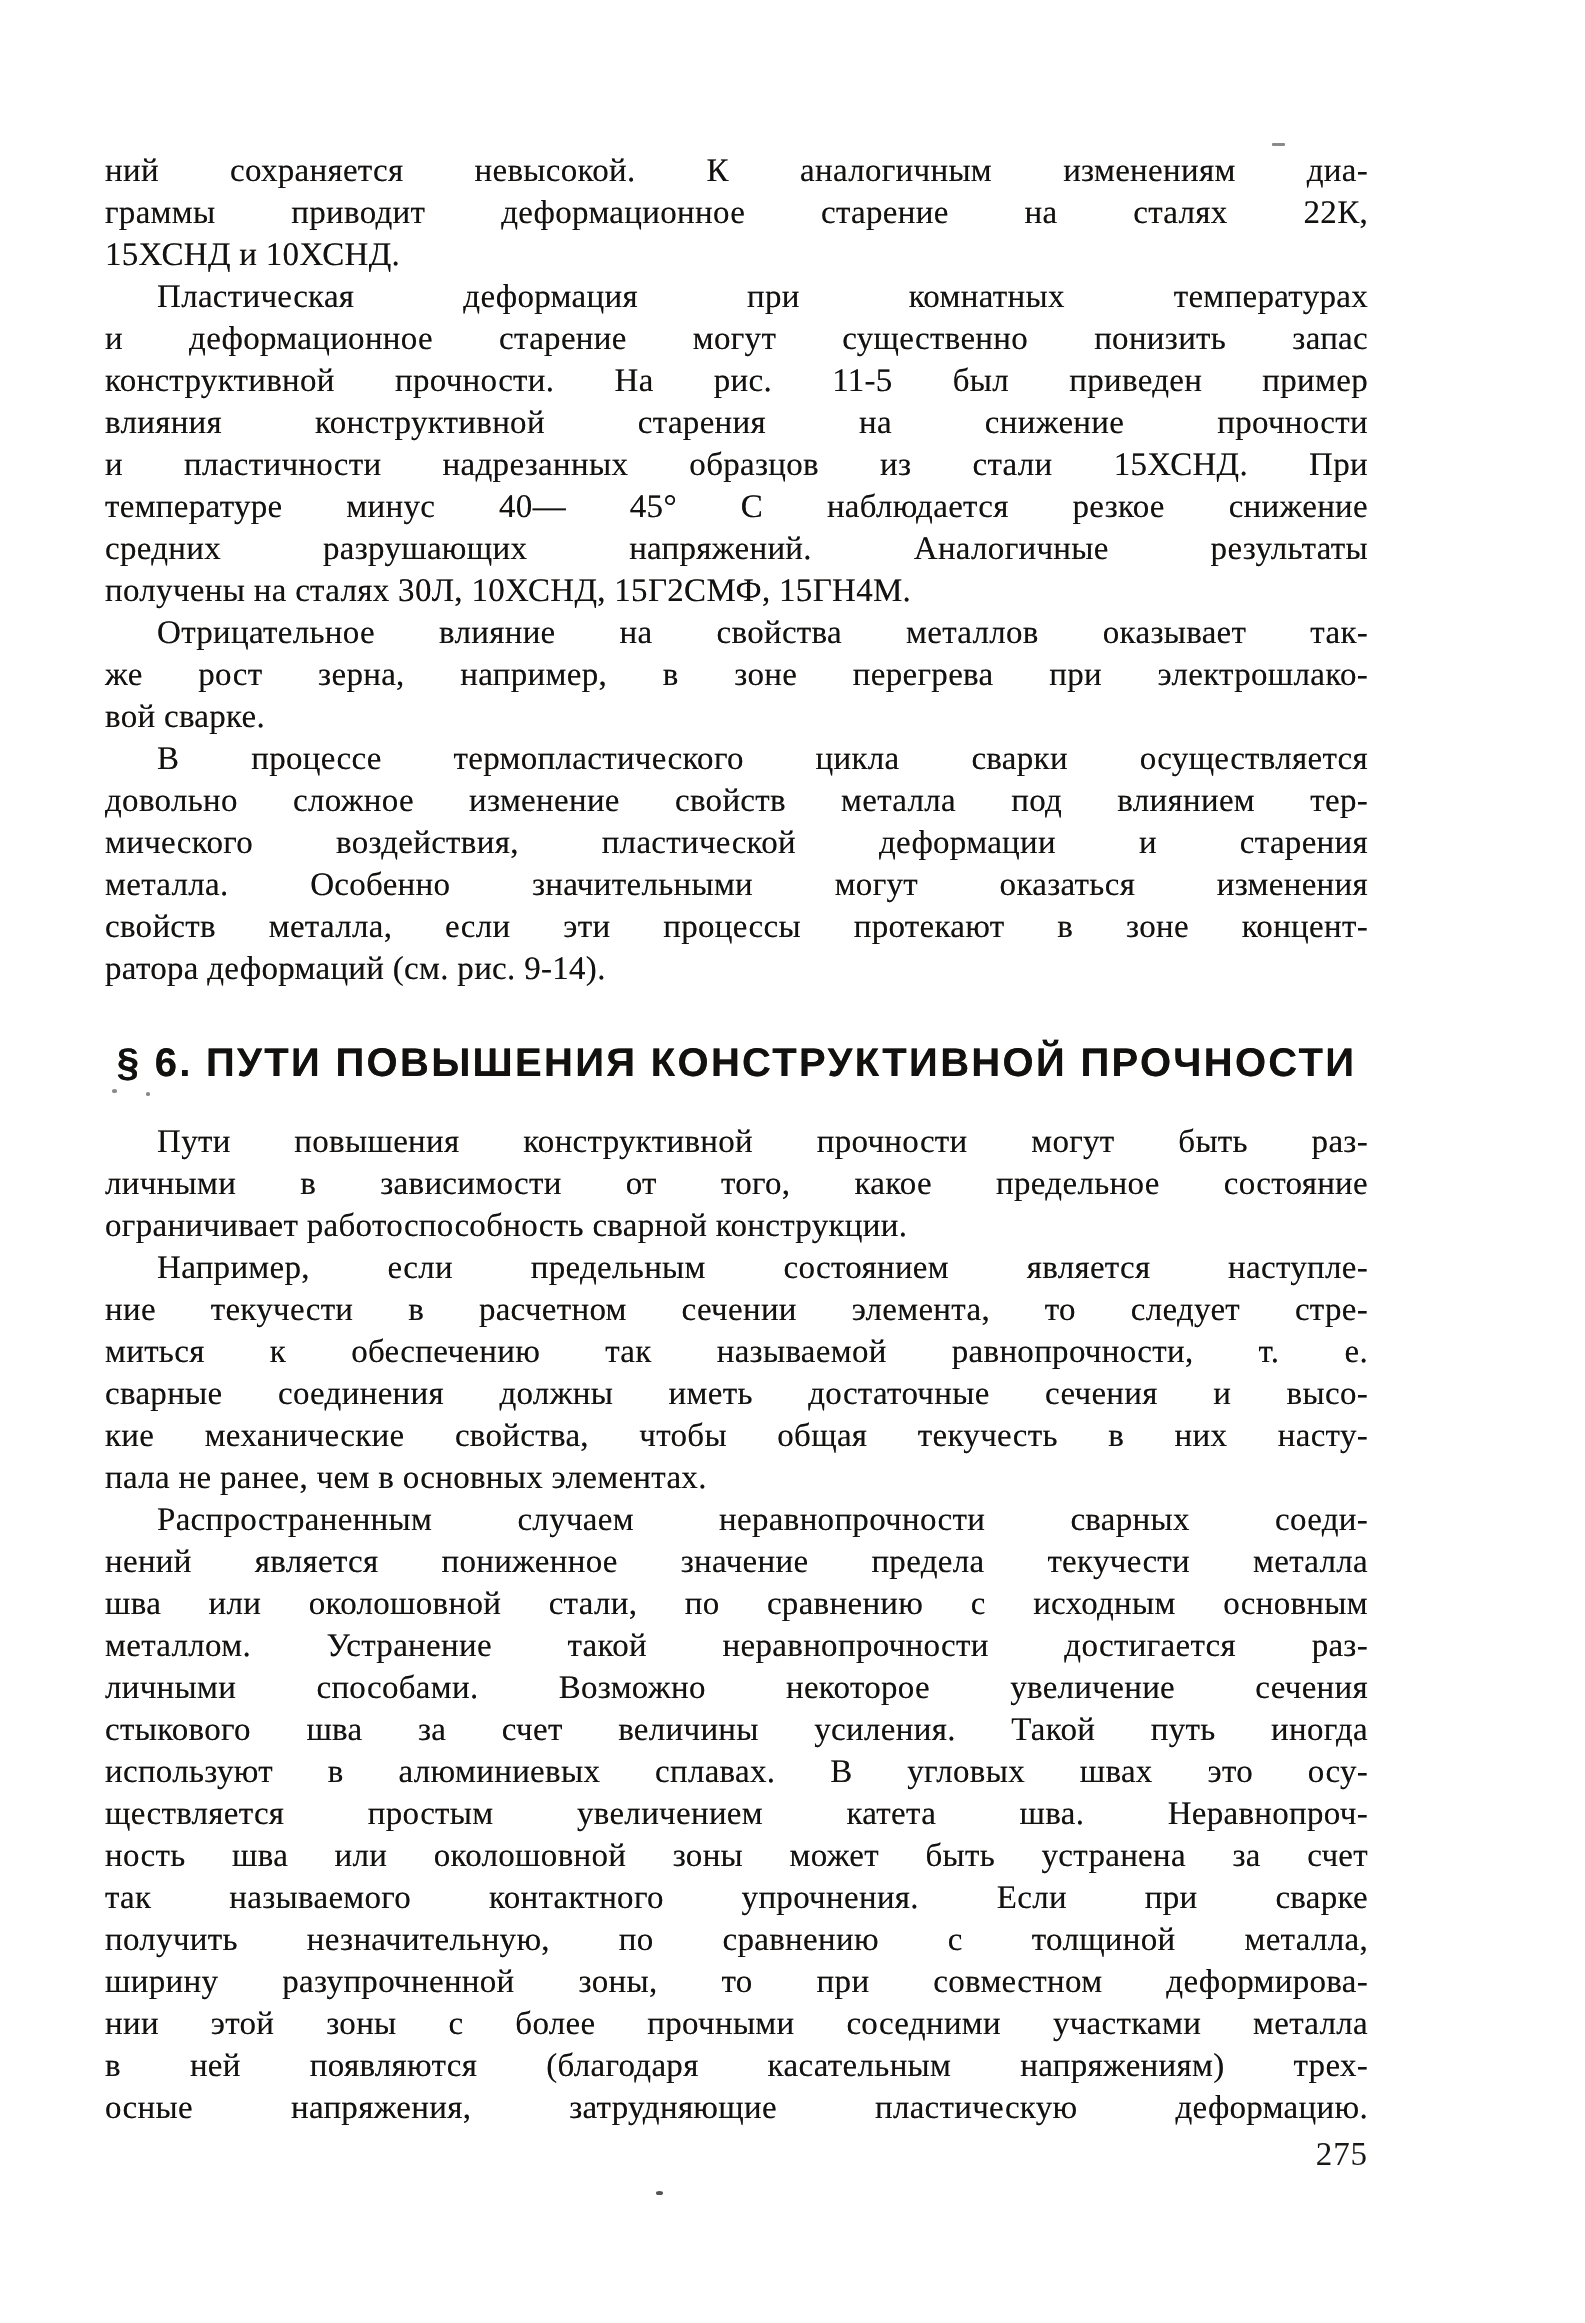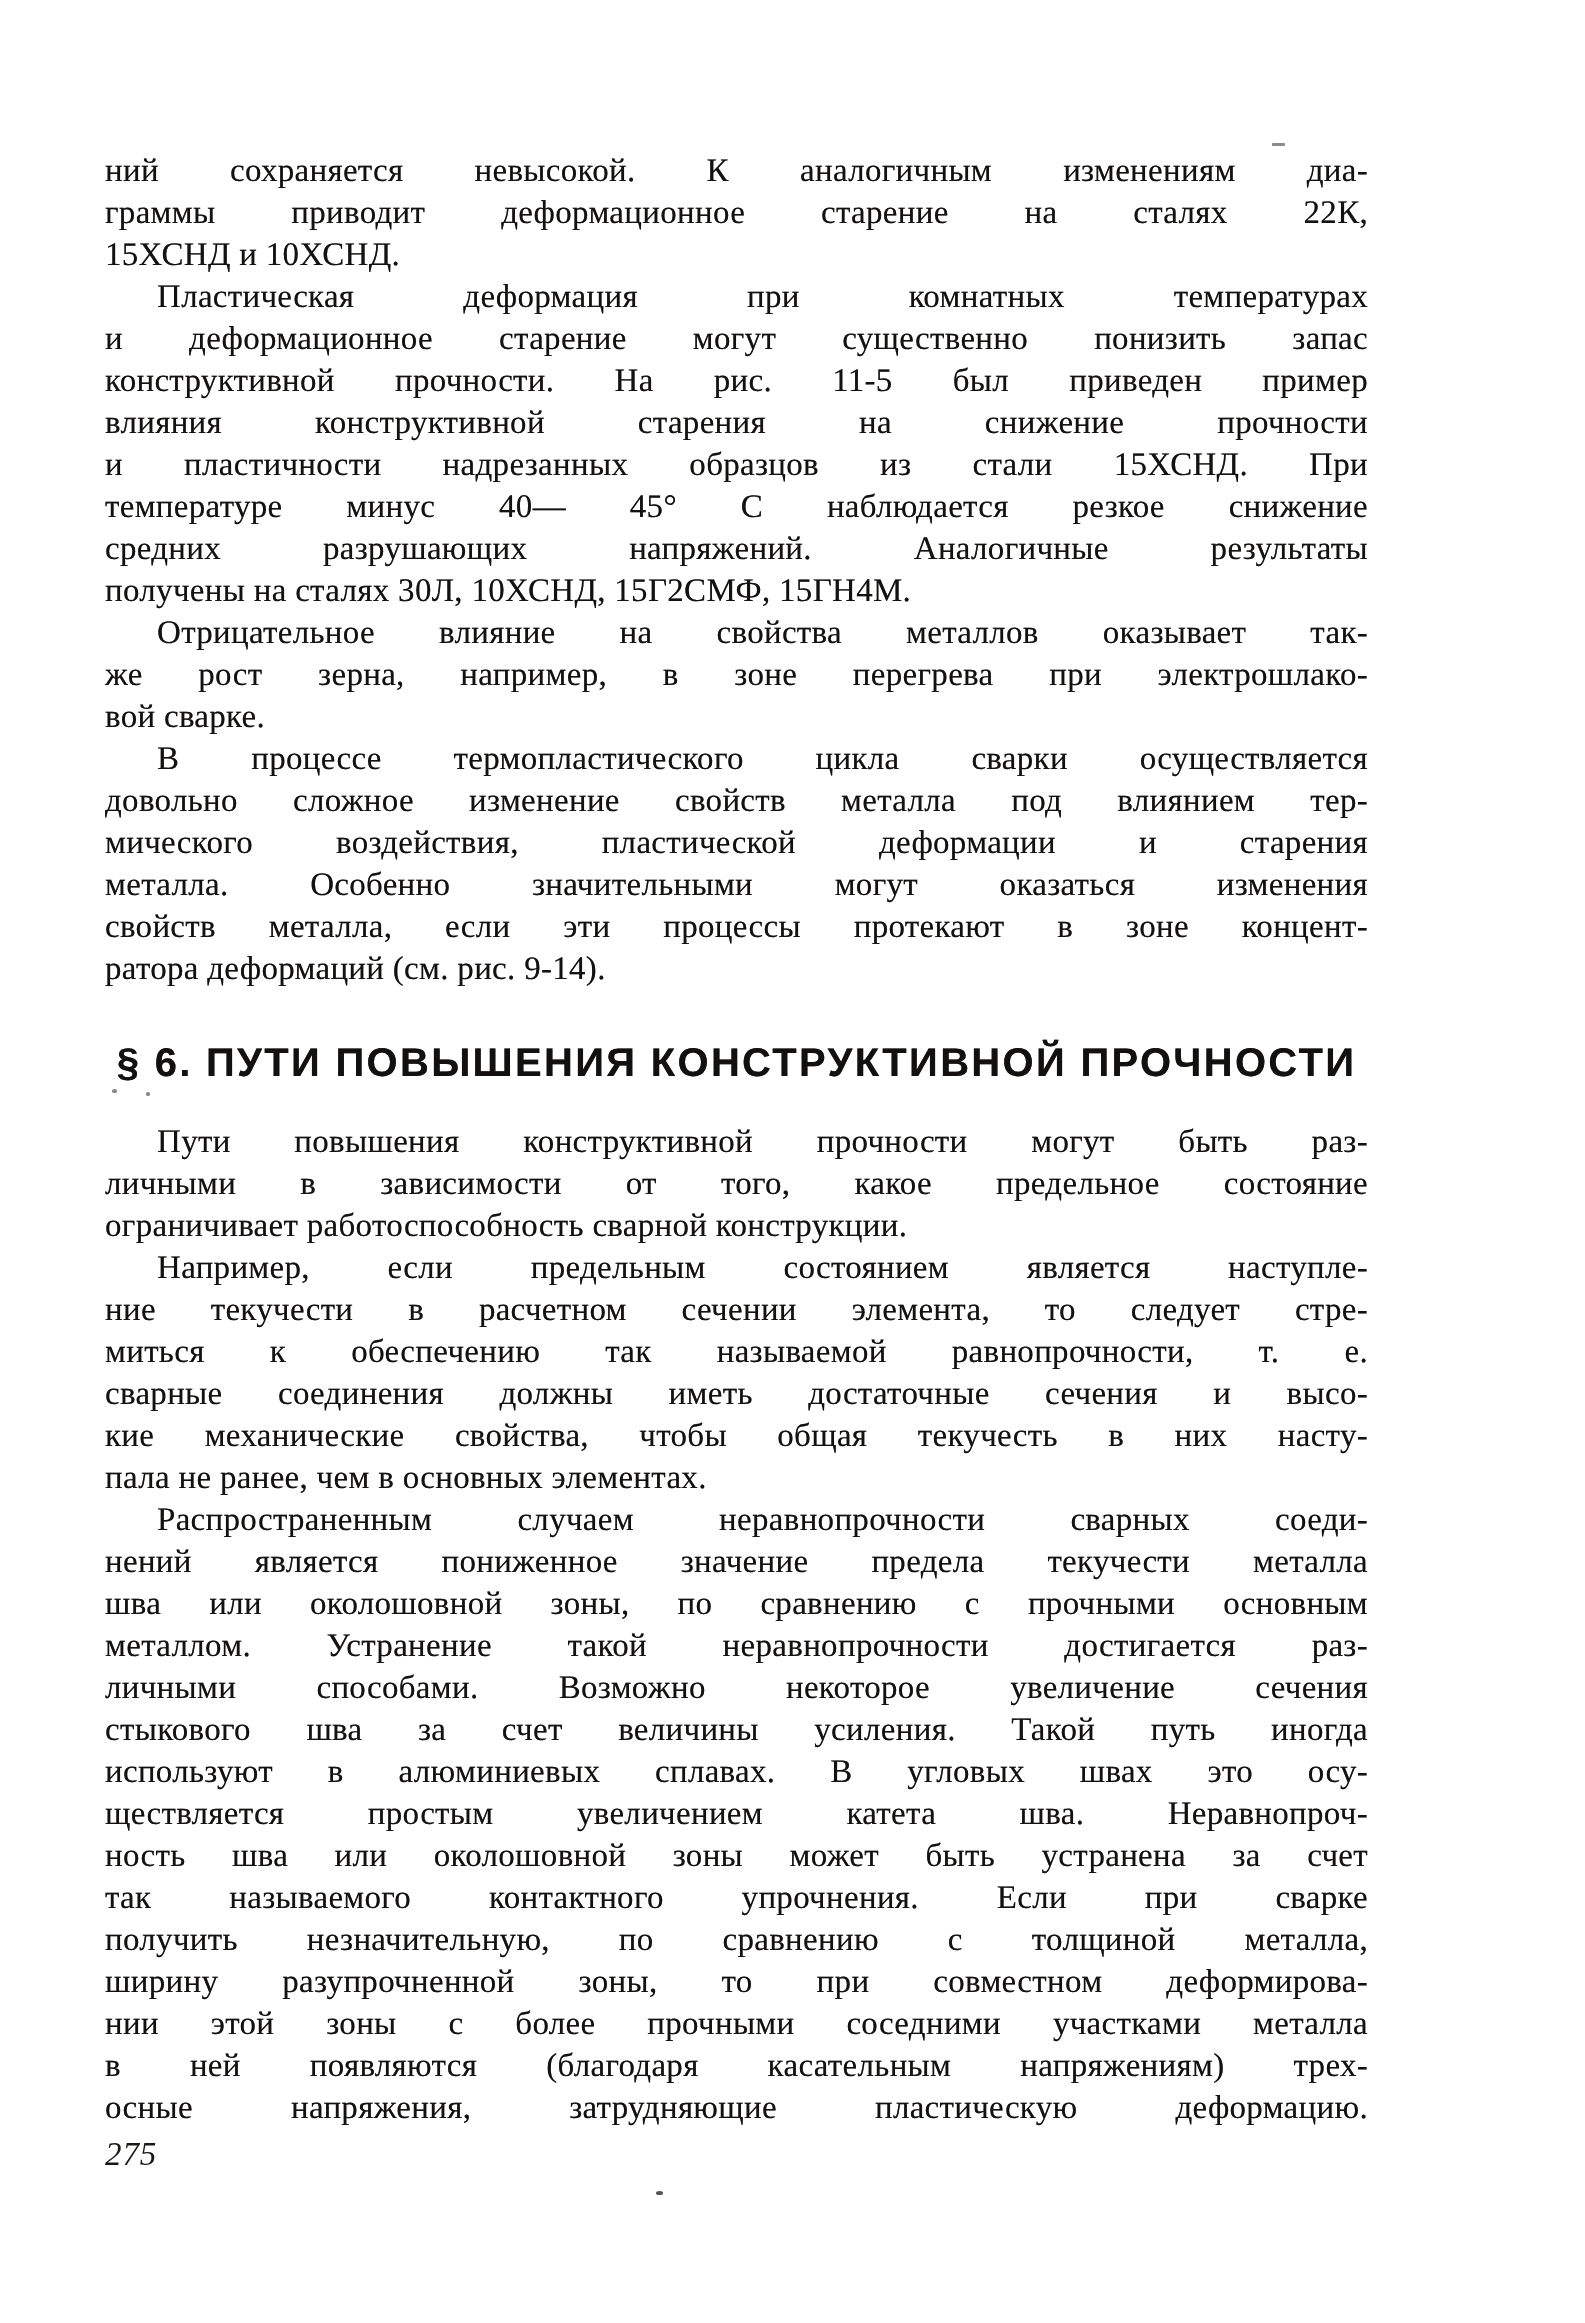--- a/index.html
+++ b/index.html
@@ -46,25 +46,24 @@
     margin-top: 53px;
     margin-bottom: 37px;
     color: #121110;
     text-shadow: 0 0 0.6px rgba(10,10,10,0.7);
   }
   .page-number {
     position: absolute;
     left: 105px;
     top: 2136px;
     width: 1263px;
-    text-align: left;
+    text-align: right;
     font-size: 33px;
     letter-spacing: 0.9px;
     color: #1a1815;
-    font-style: italic;
   }
   .artifact {
     position: absolute;
     background: #8a8a8a;
     border-radius: 50%;
   }
   .artifact.dash { border-radius: 0.9px; }
 </style>
 </head>
 <body>
@@ -109,21 +108,21 @@
         <div class="line indent">Например, если предельным состоянием является наступле-</div>
         <div class="line">ние текучести в расчетном сечении элемента, то следует стре-</div>
         <div class="line">миться к обеспечению так называемой равнопрочности, т. е.</div>
         <div class="line">сварные соединения должны иметь достаточные сечения и высо-</div>
         <div class="line">кие механические свойства, чтобы общая текучесть в них насту-</div>
         <div class="line lastline">пала не ранее, чем в основных элементах.</div>
       </div>
       <div class="paragraph">
         <div class="line indent">Распространенным случаем неравнопрочности сварных соеди-</div>
         <div class="line">нений является пониженное значение предела текучести металла</div>
-        <div class="line">шва или околошовной зоны, по сравнению с прочными основным</div>
+        <div class="line">шва или околошовной стали, по сравнению с исходным основным</div>
         <div class="line">металлом. Устранение такой неравнопрочности достигается раз-</div>
         <div class="line">личными способами. Возможно некоторое увеличение сечения</div>
         <div class="line">стыкового шва за счет величины усиления. Такой путь иногда</div>
         <div class="line">используют в алюминиевых сплавах. В угловых швах это осу-</div>
         <div class="line">ществляется простым увеличением катета шва. Неравнопроч-</div>
         <div class="line">ность шва или околошовной зоны может быть устранена за счет</div>
         <div class="line">так называемого контактного упрочнения. Если при сварке</div>
         <div class="line">получить незначительную, по сравнению с толщиной металла,</div>
         <div class="line">ширину разупрочненной зоны, то при совместном деформирова-</div>
         <div class="line">нии этой зоны с более прочными соседними участками металла</div>

